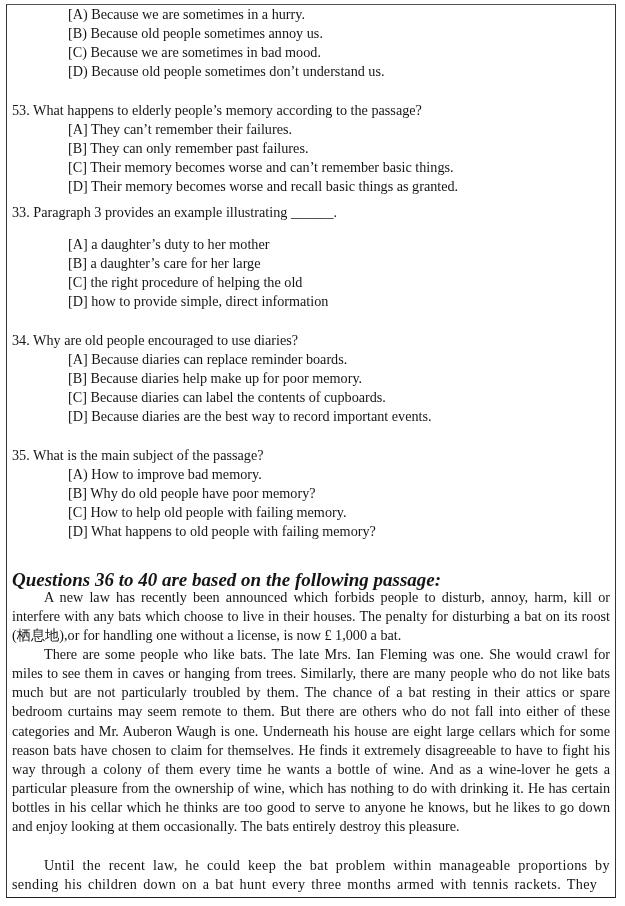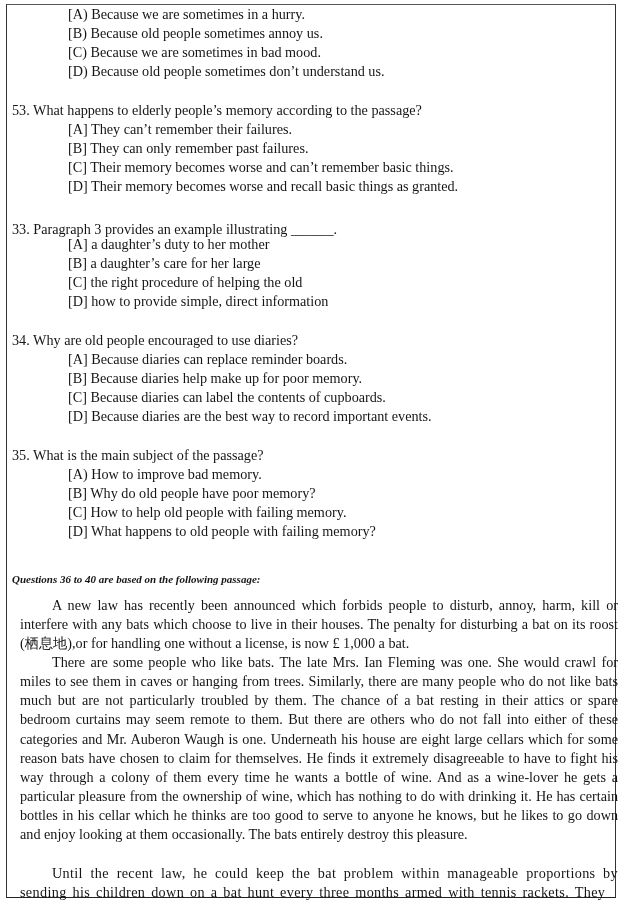--- a/index.html
+++ b/index.html
@@ -10,22 +10,22 @@
   }
   .frame {
     position: absolute; left: 6px; top: 4px; width: 610px; height: 894px;
     border-left: 1.5px solid #333; border-right: 1.5px solid #333;
     border-top: 1px solid #555; border-bottom: 1.5px solid #222;
     box-sizing: border-box;
   }
   .line { position: absolute; white-space: nowrap; font-size: 14.2px; line-height: 19px; }
   .opt { left: 36px; margin-left: 32px; }
   .stem { left: 12px; }
-  .heading { left: 12px; font-style: italic; font-weight: bold; font-size: 11px; }
-  .para { position: absolute; left: 12px; width: 598px; font-size: 14.2px; line-height: 19.15px; text-align: justify; text-indent: 32px; margin: 8px; }
+  .heading { left: 12px; font-style: italic; font-weight: bold; font-size: 19px; }
+  .para { position: absolute; left: 12px; width: 598px; font-size: 14.2px; line-height: 19.15px; text-align: justify; text-indent: 32px; margin: 0; }
   .para.p3 { letter-spacing: 0.35px; word-spacing: 2px; }
 </style>
 </head>
 <body>
 
 <div class="frame"></div>
 
 <div>
   <div class="line opt" style="top:5px">[A) Because we are sometimes in a hurry.</div>
   <div class="line opt" style="top:24px">[B) Because old people sometimes annoy us.</div>
@@ -35,21 +35,21 @@
 
 <div>
   <div class="line stem" style="top:101px">53. What happens to elderly people’s memory according to the passage?</div>
   <div class="line opt" style="top:120px">[A] They can’t remember their failures.</div>
   <div class="line opt" style="top:139px">[B] They can only remember past failures.</div>
   <div class="line opt" style="top:158px">[C] Their memory becomes worse and can’t remember basic things.</div>
   <div class="line opt" style="top:177px">[D] Their memory becomes worse and recall basic things as granted.</div>
 </div>
 
 <div>
-  <div class="line stem" style="top:220px">33. Paragraph 3 provides an example illustrating ______.</div>
+  <div class="line stem" style="top:203px">33. Paragraph 3 provides an example illustrating ______.</div>
   <div class="line opt" style="top:235px">[A] a daughter’s duty to her mother</div>
   <div class="line opt" style="top:254px">[B] a daughter’s care for her large</div>
   <div class="line opt" style="top:273px">[C] the right procedure of helping the old</div>
   <div class="line opt" style="top:292px">[D] how to provide simple, direct information</div>
 </div>
 
 <div>
   <div class="line stem" style="top:331px">34. Why are old people encouraged to use diaries?</div>
   <div class="line opt" style="top:350px">[A] Because diaries can replace reminder boards.</div>
   <div class="line opt" style="top:369px">[B] Because diaries help make up for poor memory.</div>

